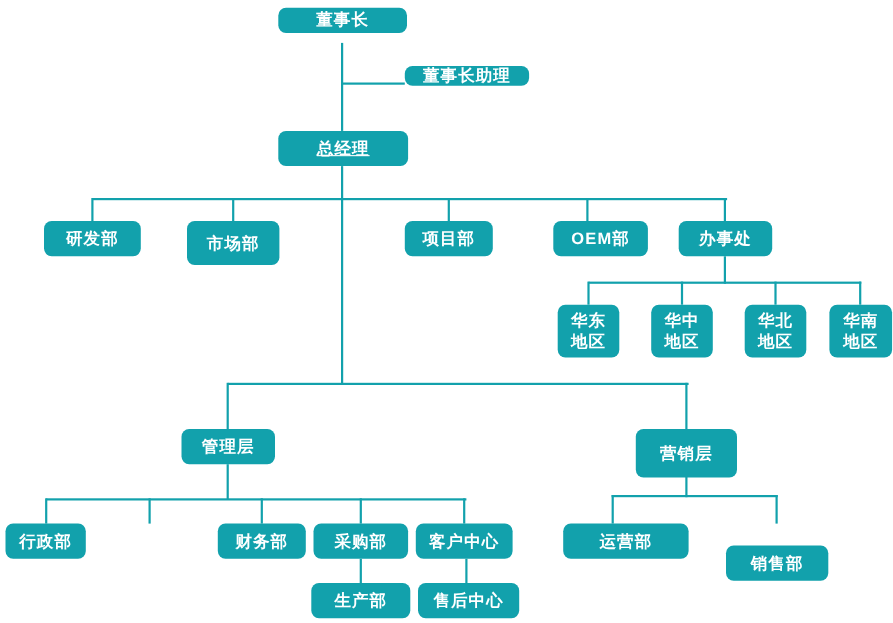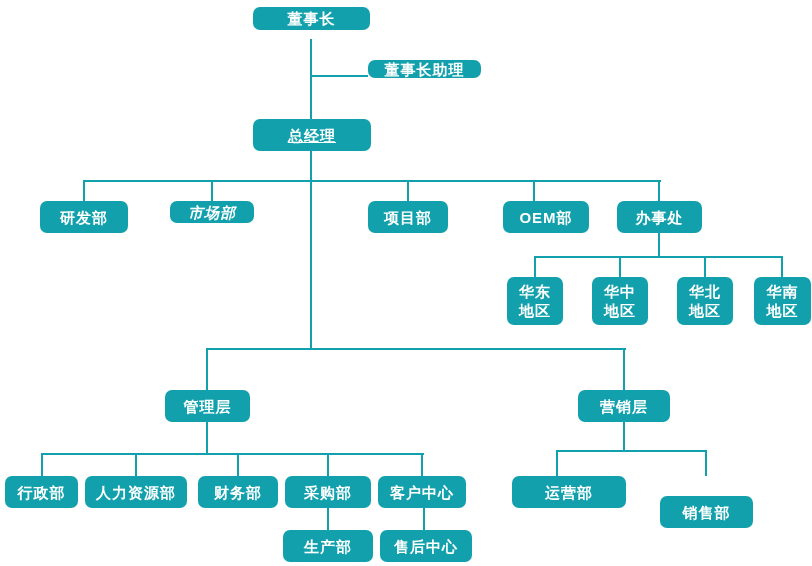--- a/index.html
+++ b/index.html
@@ -72,39 +72,38 @@
   <div class="v" style="left:705px; top:450px; height:26px;"></div>
 
   <div class="v" style="left:327px; top:508px; height:22px;"></div>
   <div class="v" style="left:423px; top:508px; height:22px;"></div>
 
   <div class="node" style="left:253px; top:7px;   width:117px; height:23px;">董事长</div>
   <div class="node" style="left:368px; top:60px;  width:113px; height:18px;">董事长助理</div>
   <div class="node" style="left:253px; top:119px; width:118px; height:32px;text-decoration:underline;">总经理</div>
 
   <div class="node" style="left:40px;  top:201px; width:88px;  height:32px;">研发部</div>
-  <div class="node" style="left:170px; top:201px; width:84px;  height:22px;font-style:italic;">市场部</div>
+  <div class="node" style="left:170px; top:201px; width:84px;  height:40px;">市场部</div>
   <div class="node" style="left:368px; top:201px; width:80px;  height:32px;">项目部</div>
   <div class="node" style="left:491px; top:201px; width:86px;  height:32px;margin-left:12px;">OEM部</div>
   <div class="node" style="left:617px; top:201px; width:85px;  height:32px;">办事处</div>
 
   <div class="node" style="left:507px; top:277px; width:56px;  height:48px;">华东
 地区</div>
   <div class="node" style="left:592px; top:277px; width:56px;  height:48px;">华中
 地区</div>
   <div class="node" style="left:677px; top:277px; width:56px;  height:48px;">华北
 地区</div>
   <div class="node" style="left:754px; top:277px; width:57px;  height:48px;">华南
 地区</div>
 
   <div class="node" style="left:165px; top:390px; width:85px;  height:32px;">管理层</div>
-  <div class="node" style="left:578px; top:390px; width:92px;  height:32px;">营销层</div>
+  <div class="node" style="left:578px; top:390px; width:92px;  height:44px;">营销层</div>
 
   <div class="node" style="left:5px;   top:476px; width:73px;  height:32px;">行政部</div>
-  <div class="node" style="left:85px;  top:476px; width:102px; height:32px;">人力资源部</div>
   <div class="node" style="left:198px; top:476px; width:80px;  height:32px;">财务部</div>
   <div class="node" style="left:285px; top:476px; width:86px;  height:32px;">采购部</div>
   <div class="node" style="left:378px; top:476px; width:88px;  height:32px;">客户中心</div>
 
   <div class="node" style="left:512px; top:476px; width:114px;  height:32px;">运营部</div>
   <div class="node" style="left:660px; top:496px; width:93px;  height:32px;">销售部</div>
 
   <div class="node" style="left:283px; top:530px; width:90px;  height:32px;">生产部</div>
   <div class="node" style="left:380px; top:530px; width:92px;  height:32px;">售后中心</div>
 

